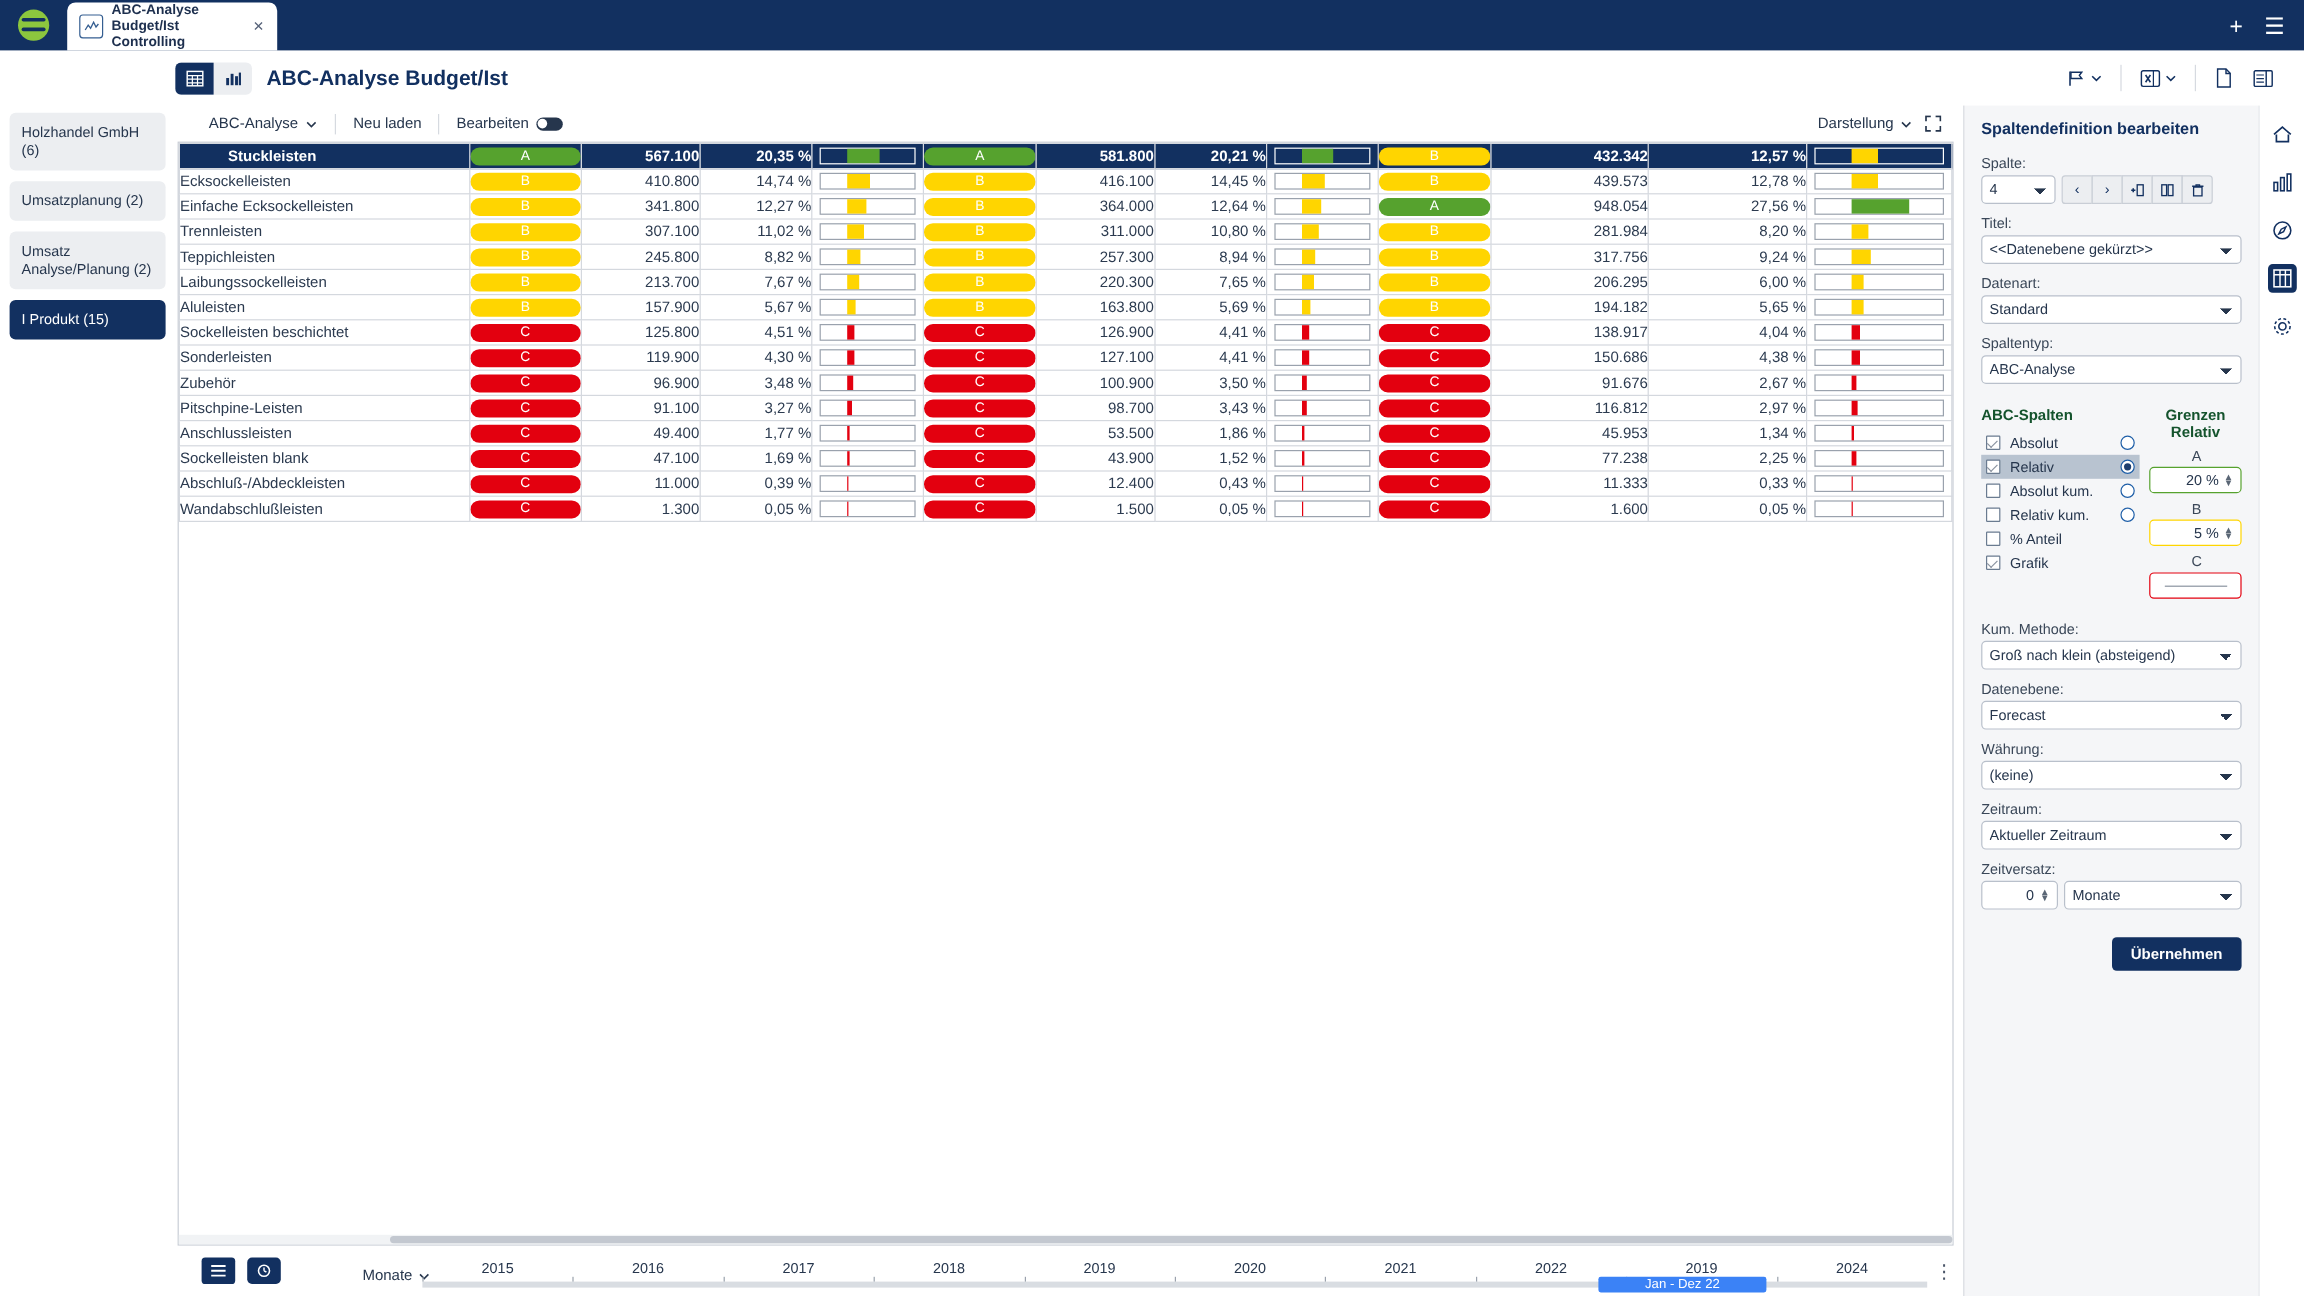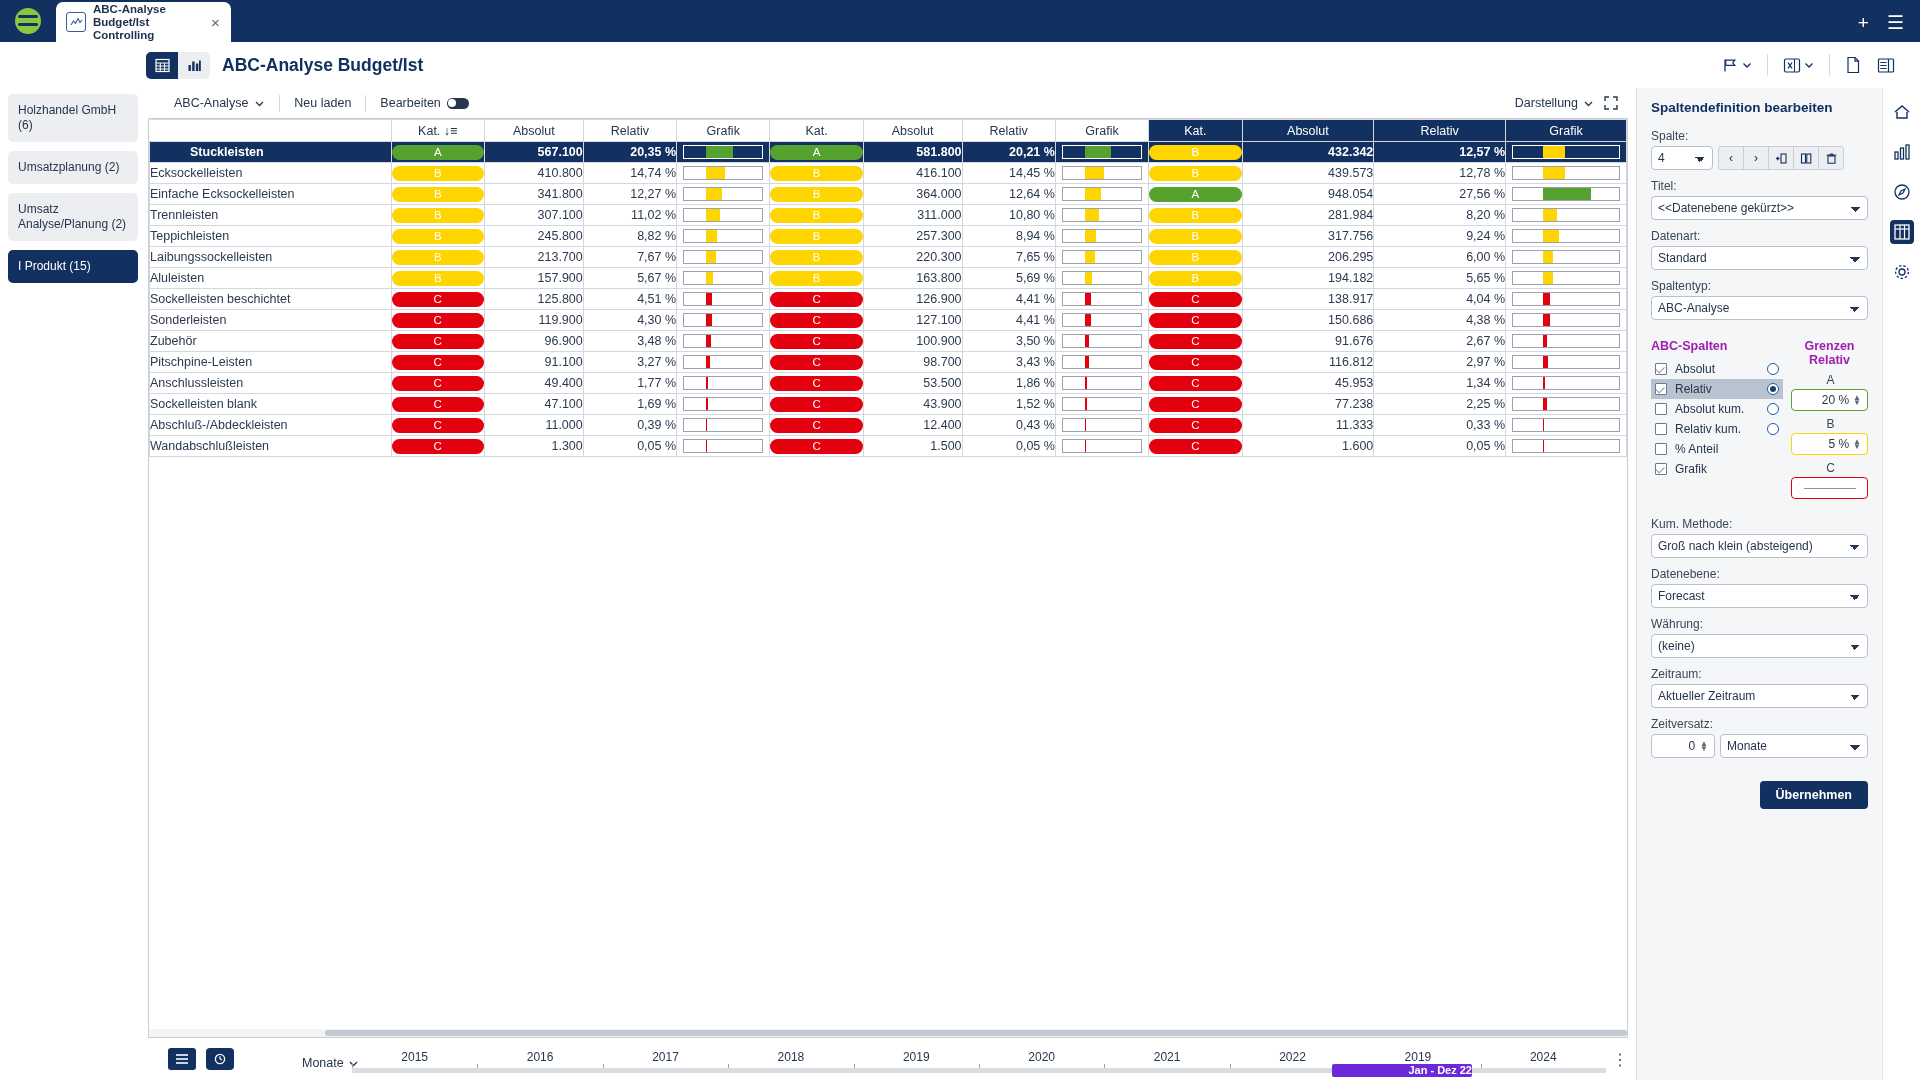--- a/index.html
+++ b/index.html
@@ -212,22 +212,22 @@
   .tl-years { position:absolute; left: 60px; right: 30px; top: 12px; height: 28px; }
   .tl-year {
     position:absolute; top:0; font-size: 12px; color:#26364d; transform: translateX(-50%);
   }
   .tl-track {
     position:absolute; left: 60px; right: 30px; top: 30px; height: 5px; background:#d9dde2;
   }
   .tl-ticks { position:absolute; left:60px; right:30px; top:30px; height:5px; }
   .tl-tick { position:absolute; top:-4px; width:1px; height:4px; background:#9aa2ad; }
   .tl-sel {
-    position:absolute; height: 13px; top: 26px; background:#6d28d9; color:#ffffff;
-    font-size: 11px; font-weight:700; line-height:13px; text-align:right; border-radius: 2px;
+    position:absolute; height: 13px; top: 26px; background:#3b82f6; color:#ffffff;
+    font-size: 11px; font-weight:400; line-height:13px; text-align:center; border-radius: 2px;
   }
   .tl-kebab { position:absolute; right: 8px; top: 12px; color:#4a5568; font-size:16px; cursor:pointer; letter-spacing:0; }
 
   
   .rightpanel {
     width: 246px; background:#f5f6f8; border-left:1px solid #d9dde2;
     padding: 12px 14px; overflow: hidden;
     display:flex; flex-direction:column;
   }
   .rp-title { font-size: 13.5px; font-weight:700; color:#123060; margin-bottom: 14px; }
@@ -247,21 +247,21 @@
   .sel-small { width: 62px !important; flex:0 0 62px; }
   .navbtns { display:flex; gap:0; }
   .navbtn {
     width: 26px; height: 24px; border:1px solid #c9ced6; background:#eceef1;
     display:flex;align-items:center;justify-content:center; cursor:pointer;
     color:#123060; font-size:12px; margin-left:-1px;
   }
   .navbtn:first-child { margin-left:0; border-radius:3px 0 0 3px; }
   .navbtn:last-child { border-radius:0 3px 3px 0; }
 
-  .rp-section-title { font-size:12.5px; font-weight:700; color:#a21caf; }
+  .rp-section-title { font-size:12.5px; font-weight:700; color:#14532d; }
   .abc-cols { margin-top: 10px; display:flex; gap: 8px; }
   .abc-left { width: 132px; }
   .abc-right { flex:1;text-align:center; }
   .abc-item {
     display:flex; align-items:center; gap:8px; height: 20px; padding: 0 4px;
     font-size: 12px; color:#26364d;
   }
   .abc-item.active { background:#b8c3d0; }
   .cbx {
     width: 12px; height: 12px; border:1px solid #6a7b90; background:#fff;
@@ -447,35 +447,20 @@
           <col style="width:68px">
             <col style="width:72px">
             <col style="width:68px">
             <col style="width:68px">
           <col style="width:68px">
             <col style="width:96px">
             <col style="width:96px">
             <col style="width:88px">
         </colgroup>
         <thead>
-          <tr>
-            <th class="col-head" style="border-left:0"></th>
-            <th class="col-head">Kat. ↓≡</th>
-            <th class="col-head">Absolut</th>
-            <th class="col-head">Relativ</th>
-            <th class="col-head">Grafik</th>
-            <th class="col-head">Kat.</th>
-            <th class="col-head">Absolut</th>
-            <th class="col-head">Relativ</th>
-            <th class="col-head">Grafik</th>
-            <th class="col-head fc">Kat.</th>
-            <th class="col-head fc">Absolut</th>
-            <th class="col-head fc">Relativ</th>
-            <th class="col-head fc">Grafik</th>
-          </tr>
         </thead>
         <tbody id="tbody">
             <tr class="datarow sel">
               <td class="label">Stuckleisten</td>
               <td class="kat">
                 <span class="badge A">A</span>
               </td>
               <td class="num">567.100</td>
               <td class="num">20,35 %</td>
               <td>

